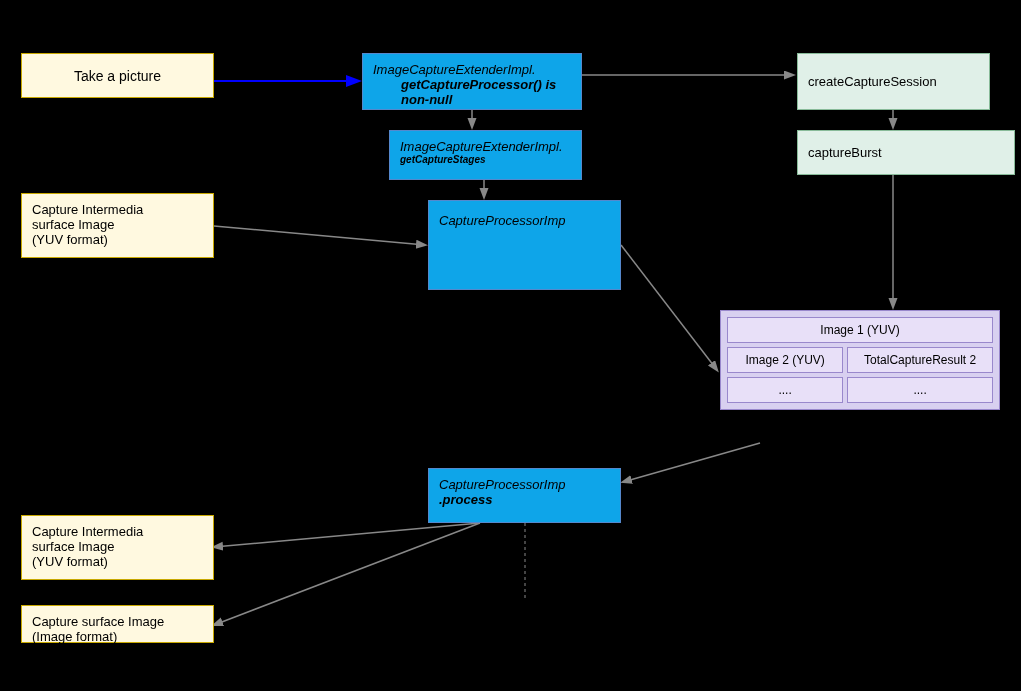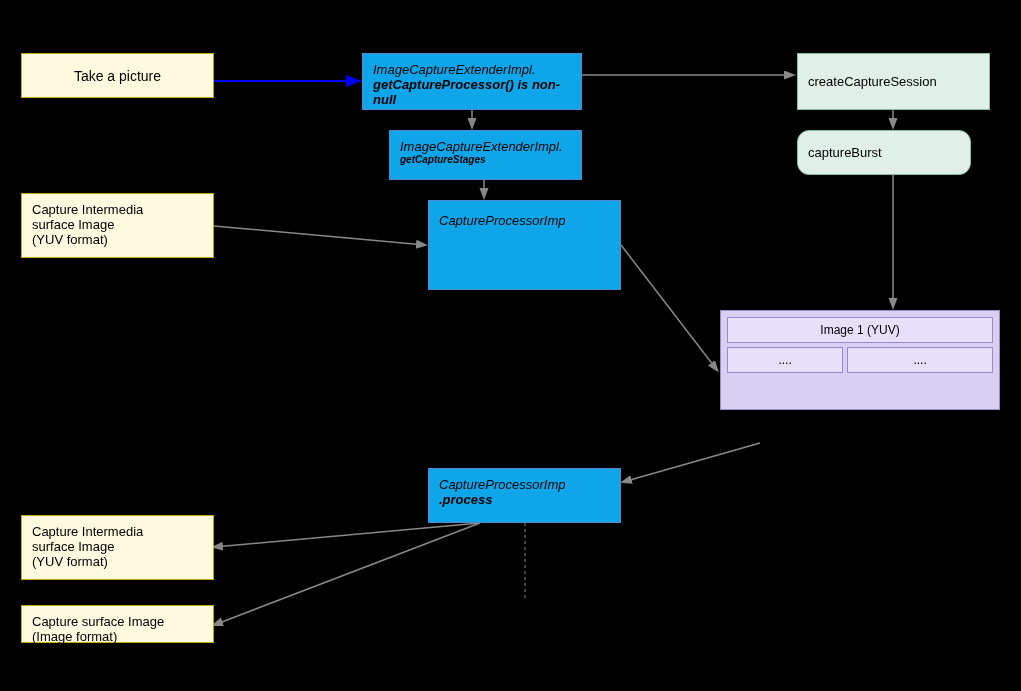--- a/index.html
+++ b/index.html
@@ -86,55 +86,63 @@
 
   <line x1="525" y1="523" x2="525" y2="600" stroke="#888" stroke-width="1" stroke-dasharray="3,3"></line>
 </svg>
 
 <div class="box box-yellow" style="left:21px; top:53px; width:193px; height:45px; display:flex; align-items:center; justify-content:center;">
   <span style="font-size:14px; font-weight:normal;">Take a picture</span>
 </div>
 
 <div class="box box-blue" style="left:362px; top:53px; width:220px; height:57px;">
   <div class="label-normal" style="font-size:13px;">ImageCaptureExtenderImpl.</div>
-  <div class="label-bold" style="font-size:13px; font-weight:bold;">getCaptureProcessor() is non-null</div>
+  <div class="label-bold" style="font-size:13px; font-weight:bold;margin-left:28px;">getCaptureProcessor() is non-null</div>
 </div>
 
 <div class="box box-blue" style="left:389px; top:130px; width:193px; height:50px;">
   <div style="font-size:13px;">ImageCaptureExtenderImpl.</div>
   <div style="font-size:10px; font-weight:bold;">getCaptureStages</div>
 </div>
 
 <div class="box box-blue" style="left:428px; top:200px; width:193px; height:90px;">
   <div style="font-size:13px; margin-top:4px;">CaptureProcessorImp</div>
 </div>
 
 <div class="box box-green" style="left:797px; top:53px; width:193px; height:57px; display:flex; align-items:center;">
   <span style="font-size:13px;">createCaptureSession</span>
 </div>
 
-<div class="box box-green" style="left:797px; top:130px; width:174px; height:45px; display:flex; align-items:center;border-radius:12px;">
+<div class="box box-green" style="left:797px; top:130px; width:218px; height:45px; display:flex; align-items:center;">
   <span style="font-size:13px;">captureBurst</span>
 </div>
 
 <div class="box box-yellow" style="left:21px; top:193px; width:193px; height:65px;">
   <div style="font-size:13px;">Capture Intermedia</div>
   <div style="font-size:13px;">surface Image</div>
   <div style="font-size:13px;">(YUV format)</div>
 </div>
 
 <div style="position:absolute; left:720px; top:310px; width:280px; height:100px;
             background:#d8d0f0; border:1px solid #9988cc; padding:6px;text-align:center;">
 
   <div style="display:flex; gap:4px; margin-bottom:4px;">
     <div style="background:#e8e0f8; border:1px solid #9988cc; flex:1; padding:5px 8px; font-size:12px;">
       <span>Image 1 (YUV)</span>
     </div>
   </div>
 
+  <div style="display:flex; gap:4px; margin-bottom:4px;">
+    <div style="background:#e8e0f8; border:1px solid #9988cc; flex:1; padding:5px 8px; font-size:12px;">
+      <span>Image 2 (YUV)</span>
+    </div>
+    <div style="background:#e8e0f8; border:1px solid #9988cc; flex:1.3; padding:5px 8px; font-size:12px;">
+      <span>TotalCaptureResult 2</span>
+    </div>
+  </div>
 
   <div style="display:flex; gap:4px;">
     <div style="background:#e8e0f8; border:1px solid #9988cc; flex:1; padding:5px 8px; font-size:12px;">
       <span>....</span>
     </div>
     <div style="background:#e8e0f8; border:1px solid #9988cc; flex:1.3; padding:5px 8px; font-size:12px;">
       <span>....</span>
     </div>
   </div>
 </div>

